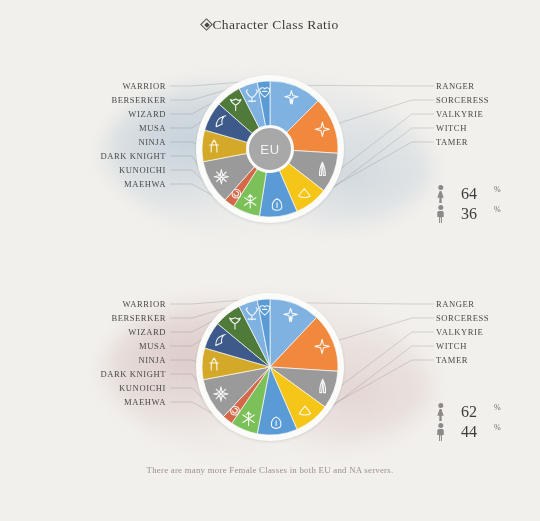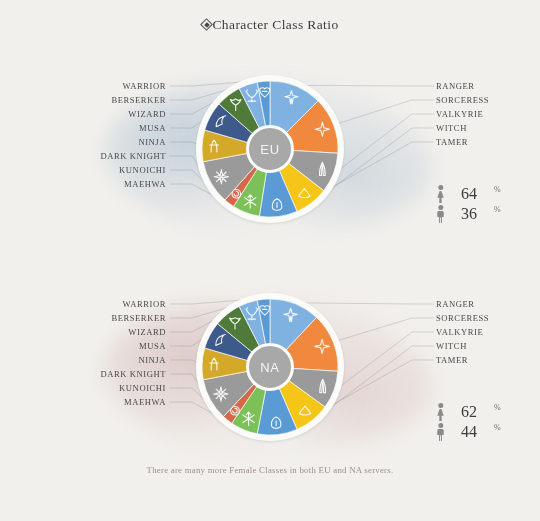--- a/index.html
+++ b/index.html
@@ -343,23 +343,20 @@
           </g>
           <path d="M 74 74 L 43.12864601771081 13.411556355190989 A 68 68 0 0 1 61.25807060817067 7.204466950449188 Z" fill="#7fb2e0" stroke="#fbfbf9" stroke-width="0.7"></path>
           <g transform="translate(55.86,21.02) scale(0.95)">
             <path d="M-6,-5 C-4,-1 -2,1 0,1.6 C2,1 4,-1 6,-5 M0,1.6 L0,6 M-4,5.4 L4,5.4 M-6,-5 L-4.6,-6.6 M6,-5 L4.6,-6.6" fill="none" stroke="rgba(255,255,255,.92)" stroke-width="1.15" stroke-linecap="round" stroke-linejoin="round"></path>
           </g>
           <path d="M 74 74 L 61.25807060817067 7.204466950449188 A 68 68 0 0 1 73.99999999999999 6 Z" fill="#5a9bd5" stroke="#fbfbf9" stroke-width="0.7"></path>
           <g transform="translate(68.73,18.25) scale(0.95)">
             <path d="M-5,-5 C-3,-6 -1,-6 0,-4.6 C1,-6 3,-6 5,-5 C6,-2 4,1 0,4 C-4,1 -6,-2 -5,-5 Z M-2.4,-2 L2.4,-2" fill="none" stroke="rgba(255,255,255,.92)" stroke-width="1.15" stroke-linecap="round" stroke-linejoin="round"></path>
           </g>
         </svg>
-      <div class="hub">
-        <span class="hub-text">NA</span>
-      </div>
     </div>
     <div class="stats" style="top:130px">
         <div class="stat-row">
           <span class="person person-f">
             <span class="head"></span>
             <span class="body"></span>
           </span>
           <span class="stat-num">62</span>
           <span class="stat-pct">%</span>
         </div>

